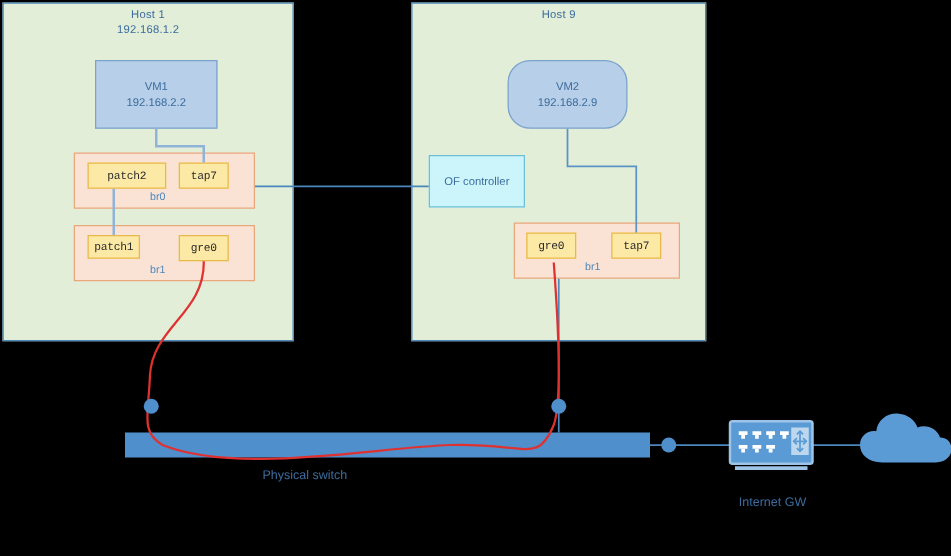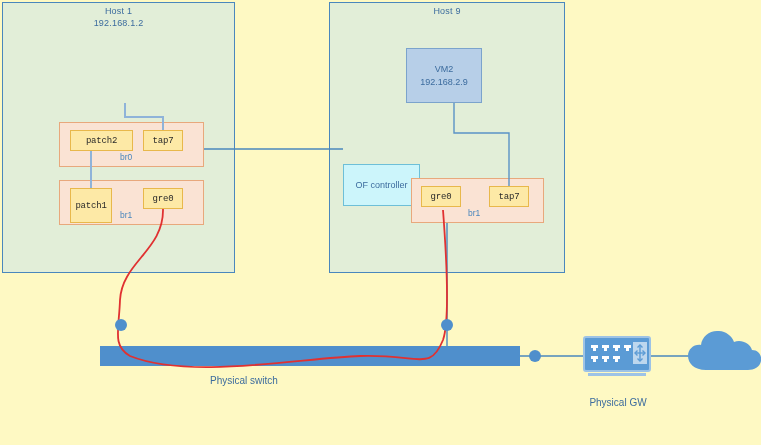--- a/index.html
+++ b/index.html
@@ -7,21 +7,21 @@
     padding: 0;
     background: #ffffff;
   }
   body {
     font-family: "Liberation Sans", sans-serif;
   }
   #canvas {
     position: relative;
     width: 761px;
     height: 445px;
-    background: #fef9c3;
+    background: #000000;
     overflow: hidden;
   }
   svg.layer {
     position: absolute;
     left: 0;
     top: 0;
     width: 761px;
     height: 445px;
     overflow: visible;
   }
@@ -120,42 +120,46 @@
 <body>
 
 <div id="canvas">
 
   <div class="host-box" style="left:2px; top:2px; width:233px; height:271px;"></div>
   <div class="host-title" style="left:2px; top:5px; width:233px;">
     <div>Host 1</div>
     <div>192.168.1.2</div>
   </div>
 
+  <div class="vm-box" style="left:76px; top:48px; width:98px; height:55px;">
+    <div>VM1</div>
+    <div>192.168.2.2</div>
+  </div>
 
   <div class="bridge-box" style="left:59px; top:122px; width:145px; height:45px;"></div>
   <div class="bridge-label" style="left:120px; top:152px;">br0</div>
   <div class="port-box" style="left:70px; top:130px; width:63px; height:21px;">patch2</div>
   <div class="port-box" style="left:143px; top:130px; width:40px; height:21px;">tap7</div>
 
   <div class="bridge-box" style="left:59px; top:180px; width:145px; height:45px;"></div>
   <div class="bridge-label" style="left:120px; top:210px;">br1</div>
-  <div class="port-box" style="left:70px; top:188px; width:42px; height:35px;">patch1</div>
+  <div class="port-box" style="left:70px; top:188px; width:42px; height:19px;">patch1</div>
   <div class="port-box" style="left:143px; top:188px; width:40px; height:21px;">gre0</div>
 
   <div class="host-box" style="left:329px; top:2px; width:236px; height:271px;"></div>
   <div class="host-title" style="left:329px; top:5px; width:236px;">
     <div>Host 9</div>
   </div>
 
-  <div class="vm-box" style="left:406px; top:48px; width:76px; height:55px;">
+  <div class="vm-box" style="left:406px; top:48px; width:96px; height:55px;border-radius:18px;">
     <div>VM2</div>
     <div>192.168.2.9</div>
   </div>
 
-  <div class="of-box" style="left:343px; top:124px; width:77px; height:42px;margin-top:40px;">OF controller</div>
+  <div class="of-box" style="left:343px; top:124px; width:77px; height:42px;">OF controller</div>
 
   <div class="bridge-box" style="left:411px; top:178px; width:133px; height:45px;"></div>
   <div class="bridge-label" style="left:468px; top:208px;">br1</div>
   <div class="port-box" style="left:421px; top:186px; width:40px; height:21px;">gre0</div>
   <div class="port-box" style="left:489px; top:186px; width:40px; height:21px;">tap7</div>
 
   <svg class="layer">
     <g stroke="#7ba3cc" stroke-width="2" fill="none" stroke-linecap="butt">
 
       <path d="M 125,103 L 125,117 L 163,117 L 163,130" stroke="#8fb3d9"></path>
@@ -220,21 +224,21 @@
       <g stroke="#5b9bd5" stroke-width="1.4" fill="none">
         <path d="M 80,12 L 80,28"></path>
         <path d="M 75,20 L 85,20"></path>
         <path d="M 77.5,14.5 L 80,12 L 82.5,14.5"></path>
         <path d="M 77.5,25.5 L 80,28 L 82.5,25.5"></path>
         <path d="M 77.5,17.5 L 75,20 L 77.5,22.5"></path>
         <path d="M 82.5,17.5 L 85,20 L 82.5,22.5"></path>
       </g>
     </svg>
     <div class="gw-caption" style="top:62px;">
-      <div>Physical GW</div>
+      <div>Internet GW</div>
     </div>
   </div>
 
   <svg class="layer">
     <g transform="translate(688,330)">
       <path fill="#5b9bd5" d="M 18,40
                C 6,40 0,33 0,26
                C 0,19 6,14 13,15
                C 14,6 22,0 31,1
                C 38,1.5 44,6 46,12

